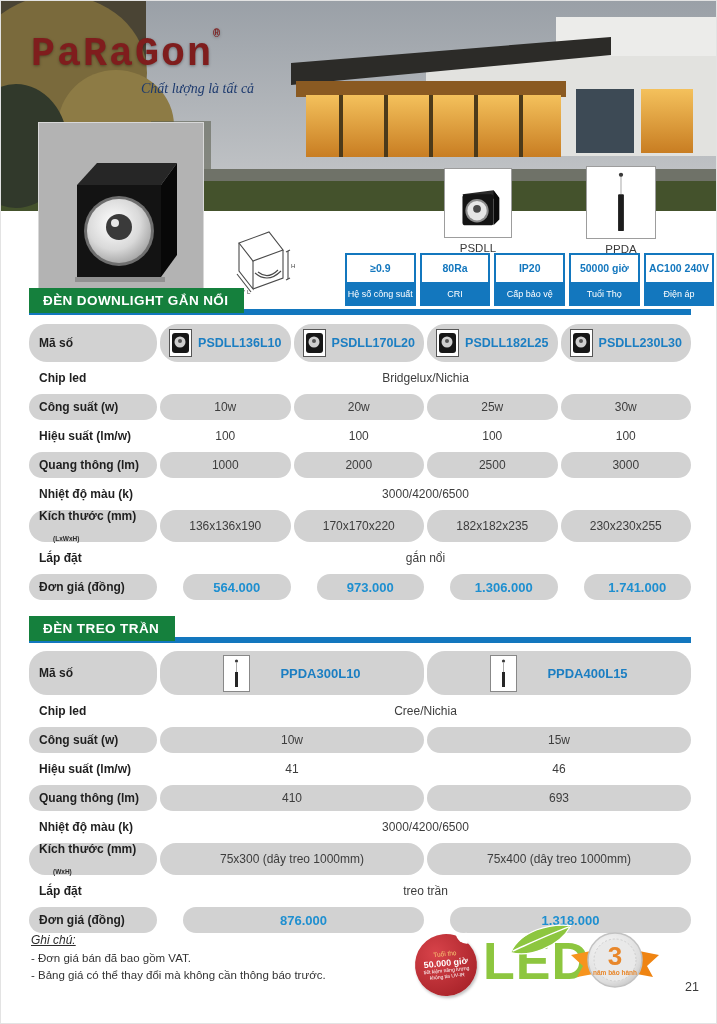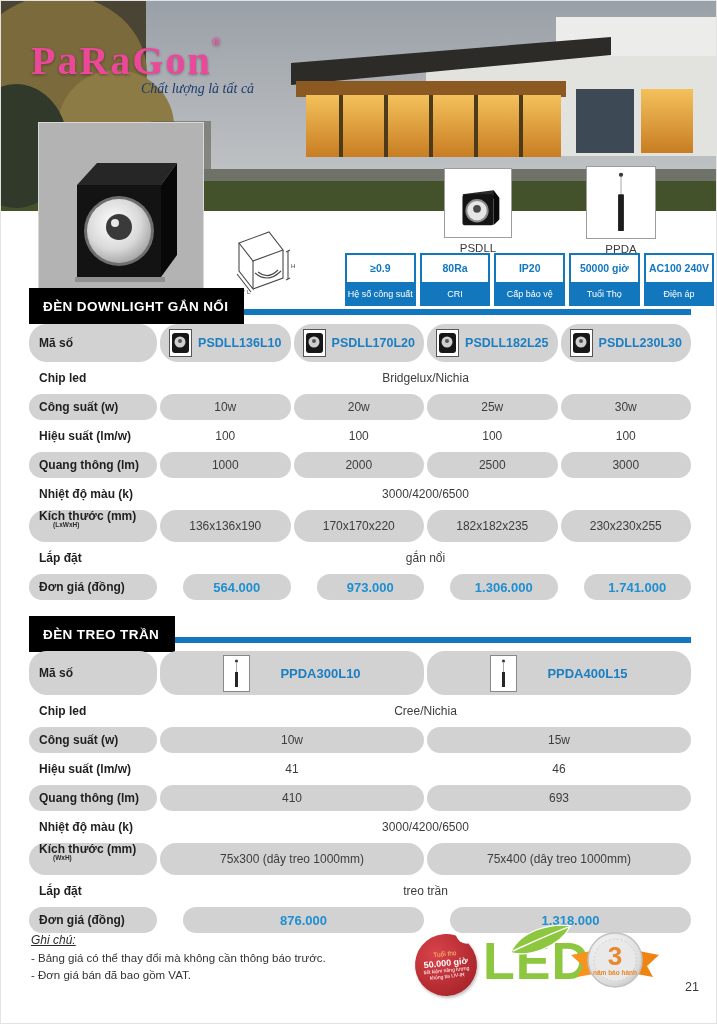--- a/index.html
+++ b/index.html
@@ -3,23 +3,23 @@
 <meta charset="utf-8">
 <style>
   * { margin:0; padding:0; box-sizing:border-box; }
   body { background:#f2f2f2; font-family:"Liberation Sans", sans-serif; }
   .page { position:relative; width:717px; height:1024px; background:#ffffff;
           margin:0 auto; overflow:hidden; border:1px solid #e3e3e3; }
 
   
   .hero { position:absolute; left:0; top:0; width:717px; height:210px; }
   .hero svg { display:block; width:100%; height:100%; }
-  .logo { position:absolute; left:30px; top:34px; color:#ec4899; font-weight:bold;
+  .logo { position:absolute; left:30px; top:26px; color:#7f1d1d; font-weight:bold;
           font-size:40px; letter-spacing:2px; text-shadow:0 1px 3px rgba(0,0,0,.35);
-          font-family:Liberation Serif, serif; }
+          font-family:Liberation Mono, monospace; }
   .logo sup { font-size:12px; vertical-align:28px; letter-spacing:0; }
   .tagline { position:absolute; left:140px; top:80px; color:#1d3a6e;
              font-family:"Liberation Serif", serif; font-style:italic; font-size:14px; }
 
   
   .photo-large { position:absolute; left:38px; top:122px; width:164px; height:172px;
                  background:#b3b3b3; outline:1px solid #d8d8d8; }
   .dim-draw { position:absolute; left:224px; top:220px; width:72px; height:74px; }
   .thumb { position:absolute; background:#fff; border:1px solid #9d9d9d; }
   .thumb-psdll { left:443px; top:167px; width:68px; height:70px; }
@@ -33,36 +33,36 @@
   .badge { flex:1; display:flex; flex-direction:column; }
   .badge-top { height:31px; background:#fff; border:2px solid #1377be; color:#1377be;
                font-weight:bold; font-size:10.5px; line-height:1.05; display:flex;
                align-items:center; justify-content:center; text-align:center; }
   .badge-bot { height:22px; background:#1377be; color:#fff; font-size:9px; line-height:1.05;
                display:flex; align-items:center; justify-content:center; text-align:center; padding:1px 2px; }
 
   
   .sec-hd { position:absolute; left:28px; width:662px; height:27px; }
   .sec-hd .rule { position:absolute; left:0; bottom:0; width:100%; height:6px; background:#1377be; }
-  .sec-hd .box  { position:absolute; left:0; top:0; height:36px; background:#000000; color:#fff;
+  .sec-hd .box  { position:absolute; left:0; top:0; height:25px; background:#15803d; color:#fff;
                   font-weight:bold; font-size:13.5px; letter-spacing:.4px;
                   display:flex; align-items:center; padding:0 16px 0 14px; }
   .hd1 { top:287px; } .hd2 { top:615px; }
 
   
   .tbl { position:absolute; left:28px; width:662px; display:flex; flex-direction:column; gap:3px; }
   .tbl1 { top:323px; } .tbl2 { top:650px; }
   .row { display:grid; gap:3px; }
   .tbl1 .row { grid-template-columns:128px repeat(4,1fr); }
   .tbl2 .row { grid-template-columns:128px repeat(2,1fr); }
   .cell { background:#fff; display:flex; align-items:center; justify-content:center;
           font-size:12px; color:#3d3d3d; min-height:26px; text-align:center; }
   .row.g .cell { background:#d2d2d2;border-radius:18px; }
   .lbl { justify-content:flex-start; padding-left:10px; font-weight:bold; color:#1f1f1f; text-align:left; }
-  .lbl.two { flex-direction:column; align-items:flex-start; justify-content:flex-start; line-height:1; }
+  .lbl.two { flex-direction:column; align-items:flex-start; justify-content:space-between; line-height:1; }
   .lbl .sub { font-weight:bold; font-size:6.5px; color:#2a2a2a; padding-left:14px; }
   .span2 { grid-column:2 / -1; }
   .h-code1 .cell { min-height:38px; } .h-code2 .cell { min-height:44px; }
   .h-size .cell { min-height:32px; }
   .code { color:#1b7ec2; font-weight:bold; font-size:12.5px; }
   .code2 { font-size:13px; }
   .code-cell { gap:6px; } .code-cell2 { gap:30px; }
   .price-row .val { color:#1e8fd0; font-weight:bold; font-size:13px;margin-left:23px; }
   .mini-box { background:#fff; border:1px solid #555; display:flex; align-items:center; justify-content:center; }
   .mini-cube { width:23px; height:28px; }
@@ -389,22 +389,22 @@
     </div>
     <div class="row g price-row">
       <div class="cell lbl">Đơn giá (đồng)</div>
       <div class="cell val">876.000</div>
       <div class="cell val">1.318.000</div>
     </div>
   </div>
 
   <div class="notes">
     <div class="hd">Ghi chú:</div>
+    <div class="it">- Đơn giá bán đã bao gồm VAT.</div>
     <div class="it">- Bảng giá có thể thay đổi mà không cần thông báo trước.</div>
-    <div class="it">- Đơn giá bán đã bao gồm VAT.</div>
   </div>
 
   <div class="sticker">
     <div class="st1">Tuổi thọ</div>
     <div class="st2">50.000 giờ</div>
     <div class="st3">tiết kiệm năng lượng</div>
     <div class="st4">không tia UV-IR</div>
   </div>
 
   <div class="led-logo">

